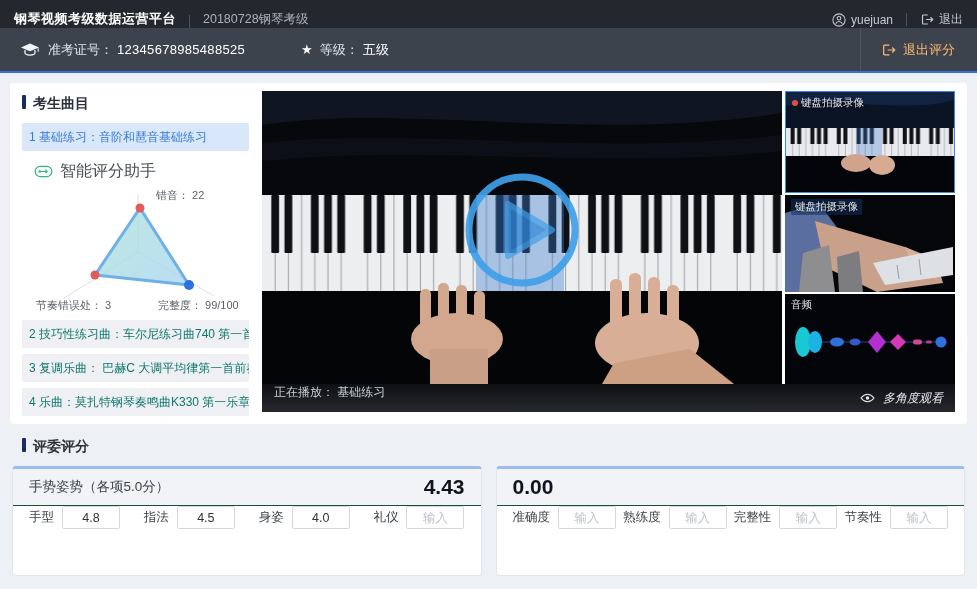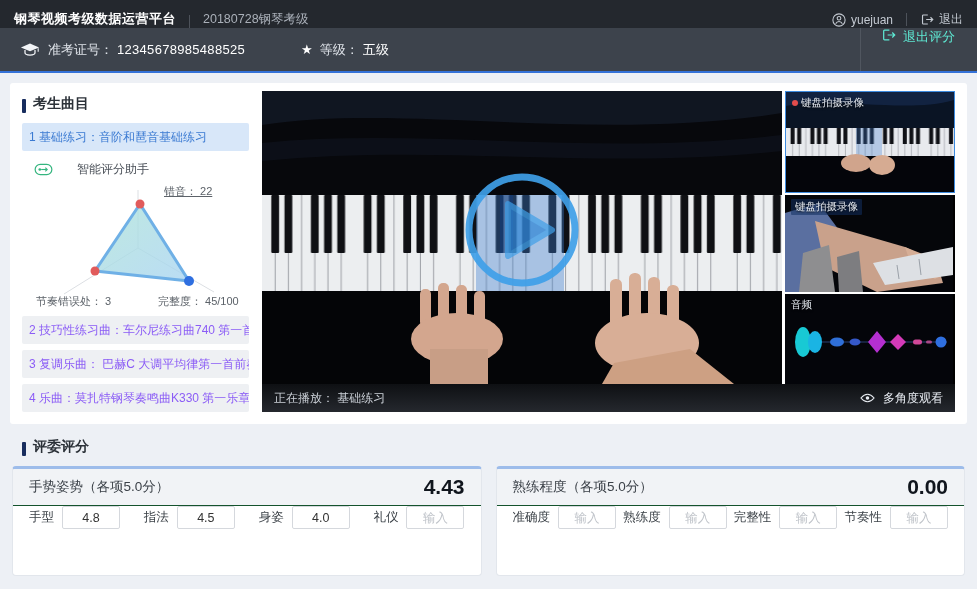--- a/index.html
+++ b/index.html
@@ -18,41 +18,41 @@
 
   
   .exam-bar { height:45px; background:#3d434c; border-bottom:2px solid #3472d8;
               display:flex; align-items:center; padding:0 0 0 20px; color:#e8ebef; font-size:13px; }
   .exam-group { display:flex; align-items:center; }
   .exam-group .icon { display:inline-flex; margin-right:8px; color:#f2f4f7; }
   .exam-label { color:#dfe3e9; }
   .exam-value { color:#ffffff; margin-left:4px; letter-spacing:.3px; }
   .level-group { margin-left:56px; }
   .star { color:#ffffff; font-size:13px; margin-right:7px; }
-  .exit-scoring { margin-left:auto; height:100%; display:flex; align-items:flex-start;
-                  border-left:1px solid #50565f; padding:0 22px 0 20px; cursor:pointer; color:#5eead4; }
+  .exit-scoring { margin-left:auto; height:100%; display:flex; align-items:center;
+                  border-left:1px solid #50565f; padding:0 22px 0 20px; cursor:pointer; color:#fdba74; }
   .exit-scoring .icon { margin-right:7px; display:inline-flex; }
 
   
   .main-card { margin:10px 10px 0 10px; height:341px; background:#ffffff; border-radius:3px;
                padding:8px 12px 12px 12px; display:flex; gap:13px; }
 
-  .section-title { display:flex; align-items:flex-end; font-size:14px; font-weight:bold; color:#2b3138; }
+  .section-title { display:flex; align-items:flex-start; font-size:14px; font-weight:bold; color:#2b3138; }
   .title-bar { width:4px; height:14px; background:#182d5e; margin-right:7px; border-radius:1px; }
 
   
   .song-panel { width:227px; flex:none; }
   .song-panel .section-title { margin:4px 0 10px 0; }
   .song-item { font-size:12px; line-height:14px; padding:7px 7px; border-radius:2px; margin-bottom:6px;
-               background:#eef0f3; color:#8b5cf6; cursor:pointer; white-space:nowrap; overflow:hidden; }
+               background:#eef0f3; color:#0f766e; cursor:pointer; white-space:nowrap; overflow:hidden; }
   .song-item.active { background:#d8e7f9; color:#3a7ad2; }
-  .assistant { display:flex; align-items:center; gap:24px; font-size:12px; color:#4a5058; margin:10px 0 4px 12px; }
+  .assistant { display:flex; align-items:center; gap:7px; font-size:16px; color:#4a5058; margin:10px 0 4px 12px; }
   .radar-wrap { position:relative; height:126px; margin-bottom:8px; }
   .radar-label { position:absolute; font-size:11px; color:#5c6269; white-space:nowrap; }
-  .rl-top { left:142px; top:2px;text-decoration:underline; }
+  .rl-top { left:134px; top:2px; }
   .rl-bl { left:14px; top:112px; }
   .rl-br { left:136px; top:112px; }
 
   
   .av-region { display:flex; flex-direction:column; }
   .av-row { display:flex; gap:3px; }
   .video-main { position:relative; width:520px; height:293px; background:#000; flex:none; }
   .video-main svg.scene { position:absolute; inset:0; }
   .play-btn { position:absolute; left:50%; top:48%; transform:translate(-50%,-50%); cursor:pointer; }
 
@@ -61,22 +61,22 @@
   .thumb svg { position:absolute; inset:0; }
   .thumb-1 { height:102px; border:1px solid #3d8be0; }
   .thumb-2 { height:97px; }
   .thumb-3 { height:90px; }
   .thumb-label { position:absolute; top:4px; left:6px; font-size:10.5px; color:#e2e7ee;
                  display:flex; align-items:center; gap:3px; text-shadow:0 1px 2px rgba(0,0,0,.8); }
   .thumb-2 .thumb-label { background:rgba(18,48,96,.55); padding:1px 4px; border-radius:1px; }
   .rec-dot { width:6px; height:6px; border-radius:50%; background:#e24c4c; display:inline-block; }
 
   .player-bar { width:693px; height:28px; background:linear-gradient(#0e1013,#25282e);
-                display:flex; align-items:center; padding:0 12px; color:#ccd1d8; font-size:12px; }
-  .multi-angle { margin-left:auto; display:flex; align-items:center; gap:8px; color:#e8ecf2; cursor:pointer; }
+                display:flex; padding:0 12px; color:#ccd1d8; font-size:12px; }
+  .multi-angle { margin-left:auto; display:flex; align-items:center; gap:8px; color:#e8ecf2; cursor:pointer;font-style:italic; }
 
   
   .score-section-title { margin:14px 0 10px 22px; }
   .cards-row { display:flex; gap:14px; margin:0 12px; }
   .score-card { flex:1; background:#fff; border:1px solid #e2e6ec; border-top:3px solid #9dbcea;
                 border-radius:4px; overflow:hidden; height:110px; }
   .card-head { display:flex; justify-content:space-between; align-items:center; background:#f1f3f6;
                padding:6px 16px; border-bottom:1px solid #14532d; height:37px; }
   .card-title { font-size:13.5px; color:#3b4148; }
   .card-score { font-size:21px; font-weight:bold; color:#10151d; }
@@ -182,21 +182,21 @@
         </g>
 
         <polygon points="118,22 167,99 73,89" fill="url(#triGrad)" fill-opacity="0.8" stroke="#6fb0e6" stroke-width="3" stroke-linejoin="round"></polygon>
 
         <circle cx="118" cy="22" r="4.5" fill="#e15b5b"></circle>
         <circle cx="73" cy="89" r="4.5" fill="#e15b5b"></circle>
         <circle cx="167" cy="99" r="5" fill="#2f6fe0"></circle>
       </svg>
       <span class="radar-label rl-top">错音： 22</span>
       <span class="radar-label rl-bl">节奏错误处： 3</span>
-      <span class="radar-label rl-br">完整度： 45/100</span>
+      <span class="radar-label rl-br">完整度： 99/100</span>
     </div>
 
     <div class="song-item">2 技巧性练习曲：车尔尼练习曲740 第一首</div>
     <div class="song-item">3 复调乐曲： 巴赫C 大调平均律第一首前奏曲</div>
     <div class="song-item">4 乐曲：莫扎特钢琴奏鸣曲K330 第一乐章</div>
   </div>
 
   <div class="av-region">
     <div class="av-row">
 
@@ -375,21 +375,20 @@
       </div>
       <div class="field">
         <span>礼仪</span>
         <input placeholder="输入" style="">
       </div>
     </div>
   </div>
 
   <div class="score-card">
     <div class="card-head">
-      <span class="card-title">熟练程度（各项5.0分）</span>
       <span class="card-score">0.00</span>
     </div>
     <div class="card-body">
       <div class="field">
         <span>准确度</span>
         <input placeholder="输入" style="">
       </div>
       <div class="field">
         <span>熟练度</span>
         <input placeholder="输入" style="">

